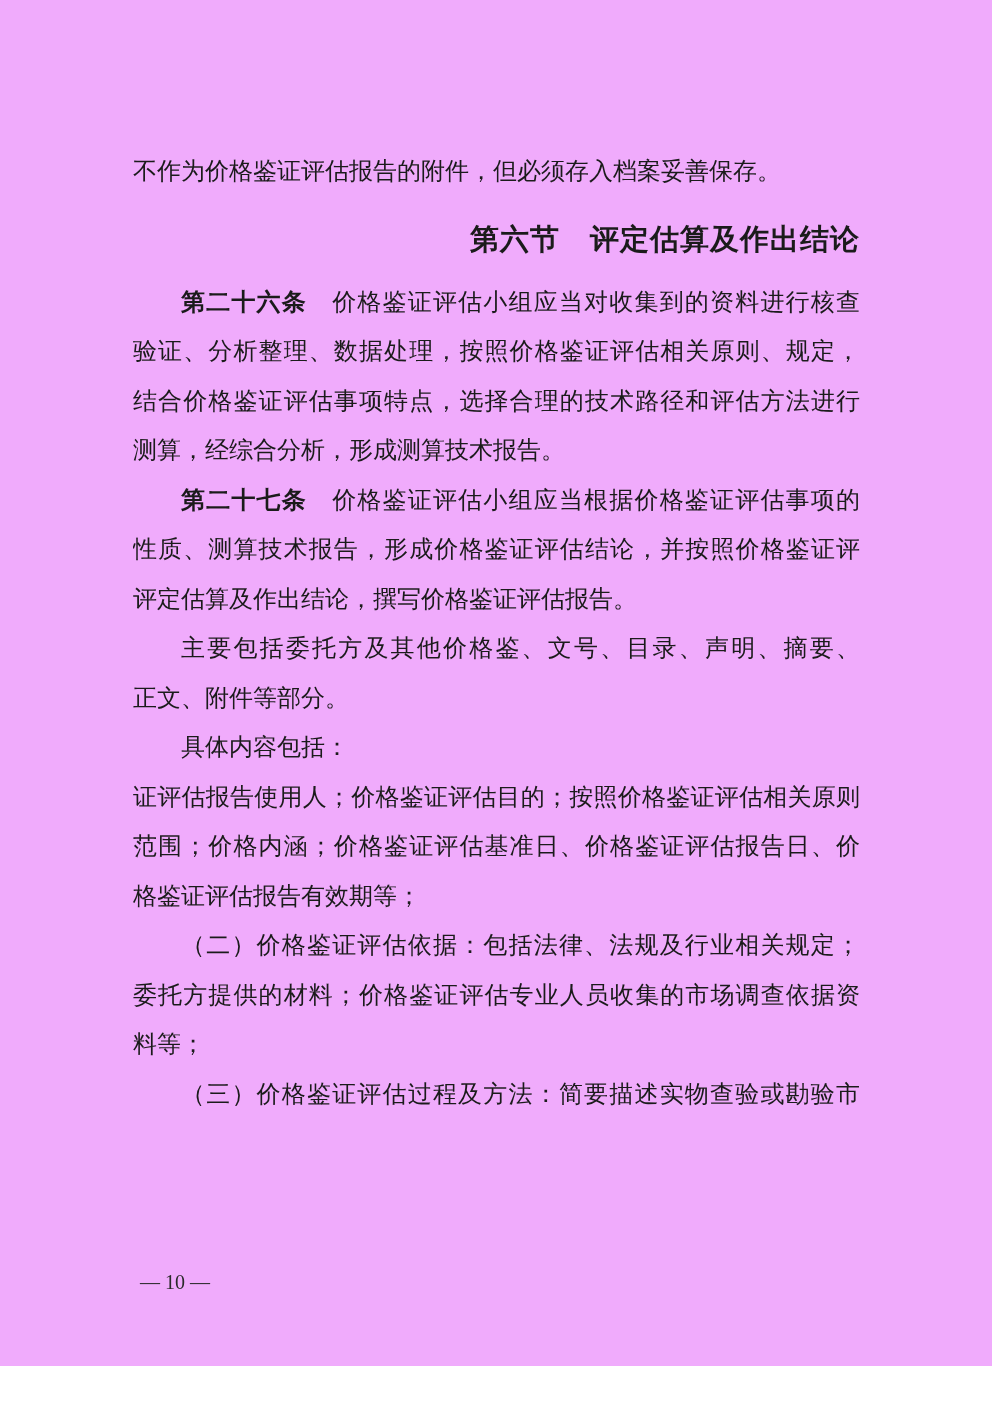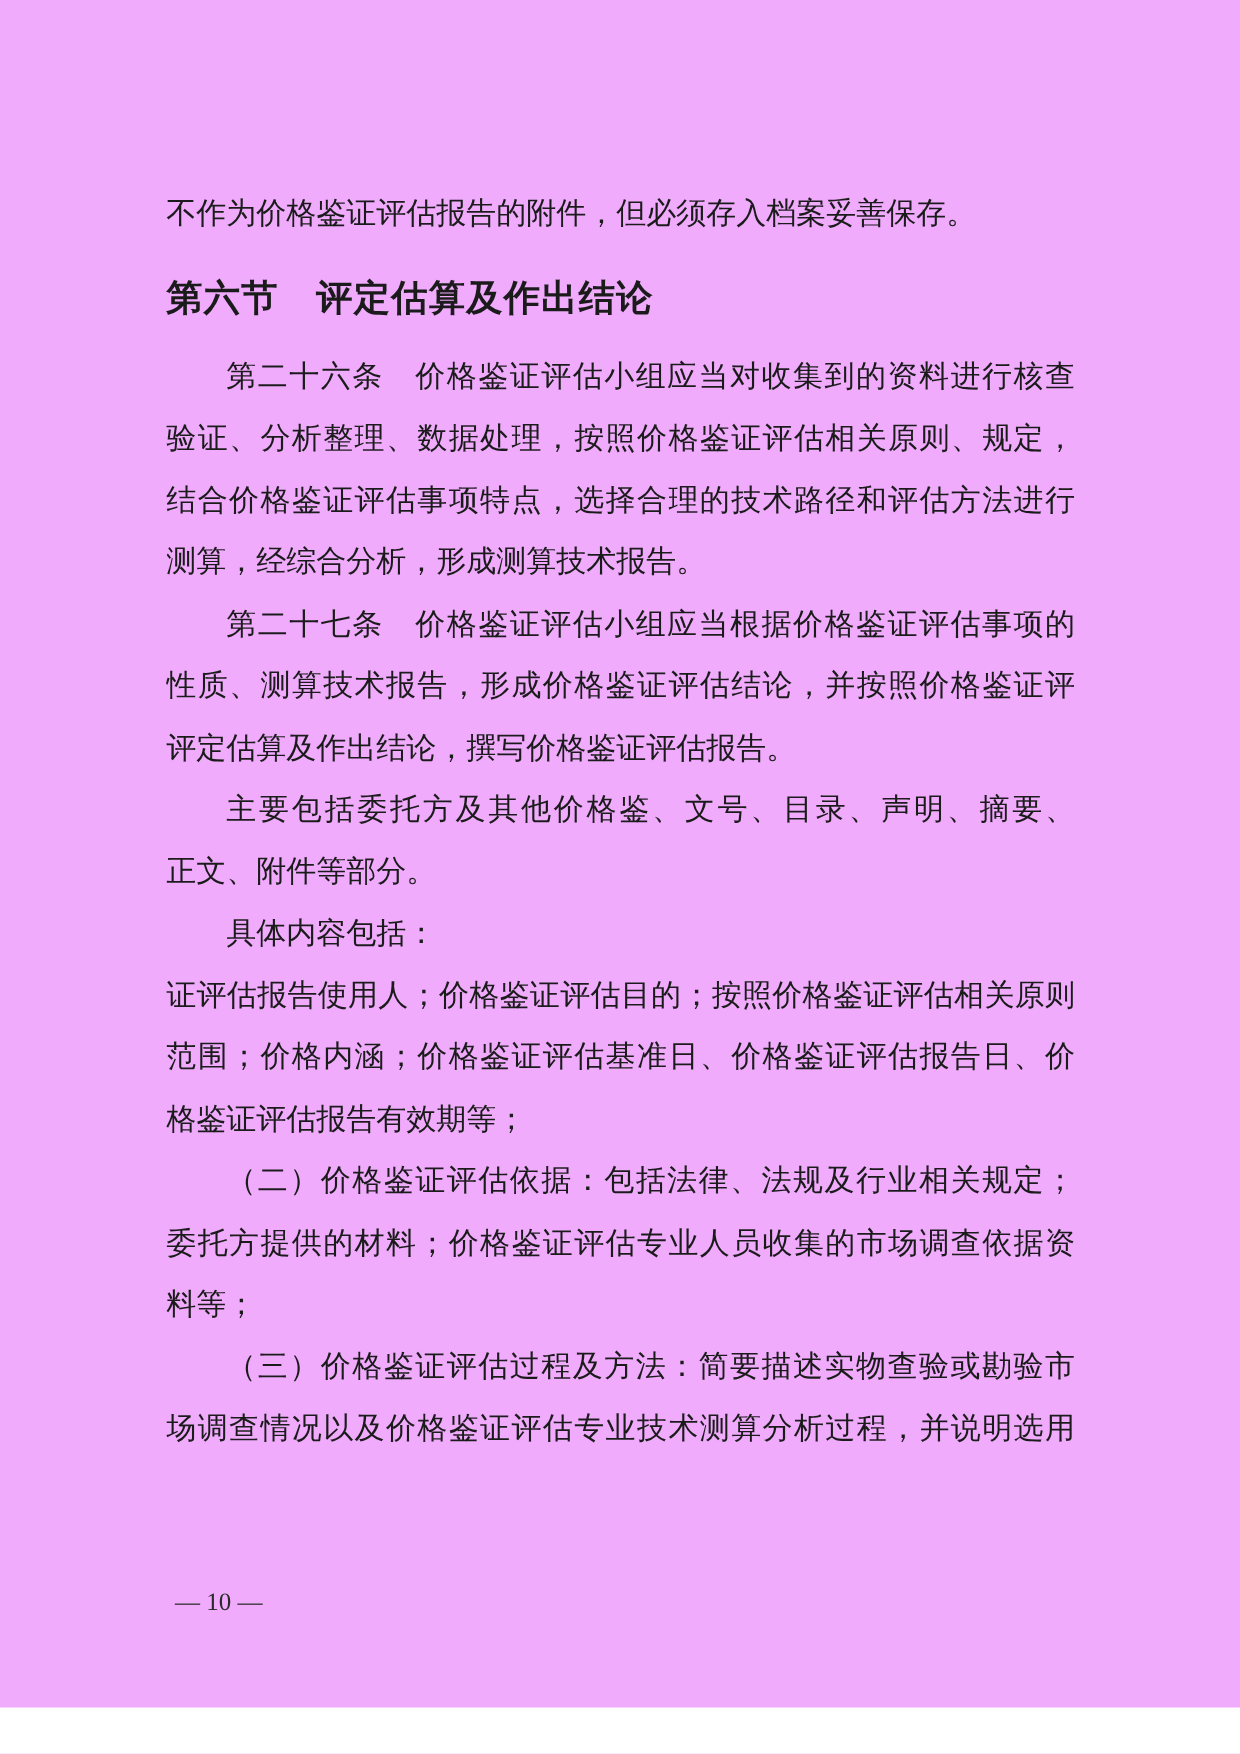--- a/index.html
+++ b/index.html
@@ -34,30 +34,30 @@
     overflow: hidden;
   }
   .line.indent {
     padding-left: 48px;
   }
   .line.justify {
     text-align: justify;
     text-align-last: justify;
   }
   .line b.term {
-    font-weight: normal;
+    font-weight: bold;
   }
   .heading {
     height: 50px;
     line-height: 50px;
     margin-top: 17px;
     margin-bottom: 14px;
     font-size: 29px;
     font-weight: bold;
-    text-align: left;
+    text-align: right;
     letter-spacing: 1px;
   }
   .footer {
     position: absolute;
     left: 140px;
     top: 1266px;
     height: 32px;
     line-height: 32px;
     font-size: 20px;
     color: #2a2a2a;
@@ -80,18 +80,17 @@
       <div class="line indent justify">主要包括委托方及其他价格鉴、文号、目录、声明、摘要、</div>
       <div class="line">正文、附件等部分。</div>
       <div class="line indent">具体内容包括：</div>
       <div class="line justify">证评估报告使用人；价格鉴证评估目的；按照价格鉴证评估相关原则</div>
       <div class="line justify">范围；价格内涵；价格鉴证评估基准日、价格鉴证评估报告日、价</div>
       <div class="line">格鉴证评估报告有效期等；</div>
       <div class="line indent justify">（二）价格鉴证评估依据：包括法律、法规及行业相关规定；</div>
       <div class="line justify">委托方提供的材料；价格鉴证评估专业人员收集的市场调查依据资</div>
       <div class="line">料等；</div>
       <div class="line indent justify">（三）价格鉴证评估过程及方法：简要描述实物查验或勘验市</div>
-      <div class="line justify">场调查情况以及价格鉴证评估专业技术测算分析过程，并说明选用</div>
     </div>
   <div class="footer">
     <span>— 10 —</span>
   </div>
 </div>
 
 </body></html>

